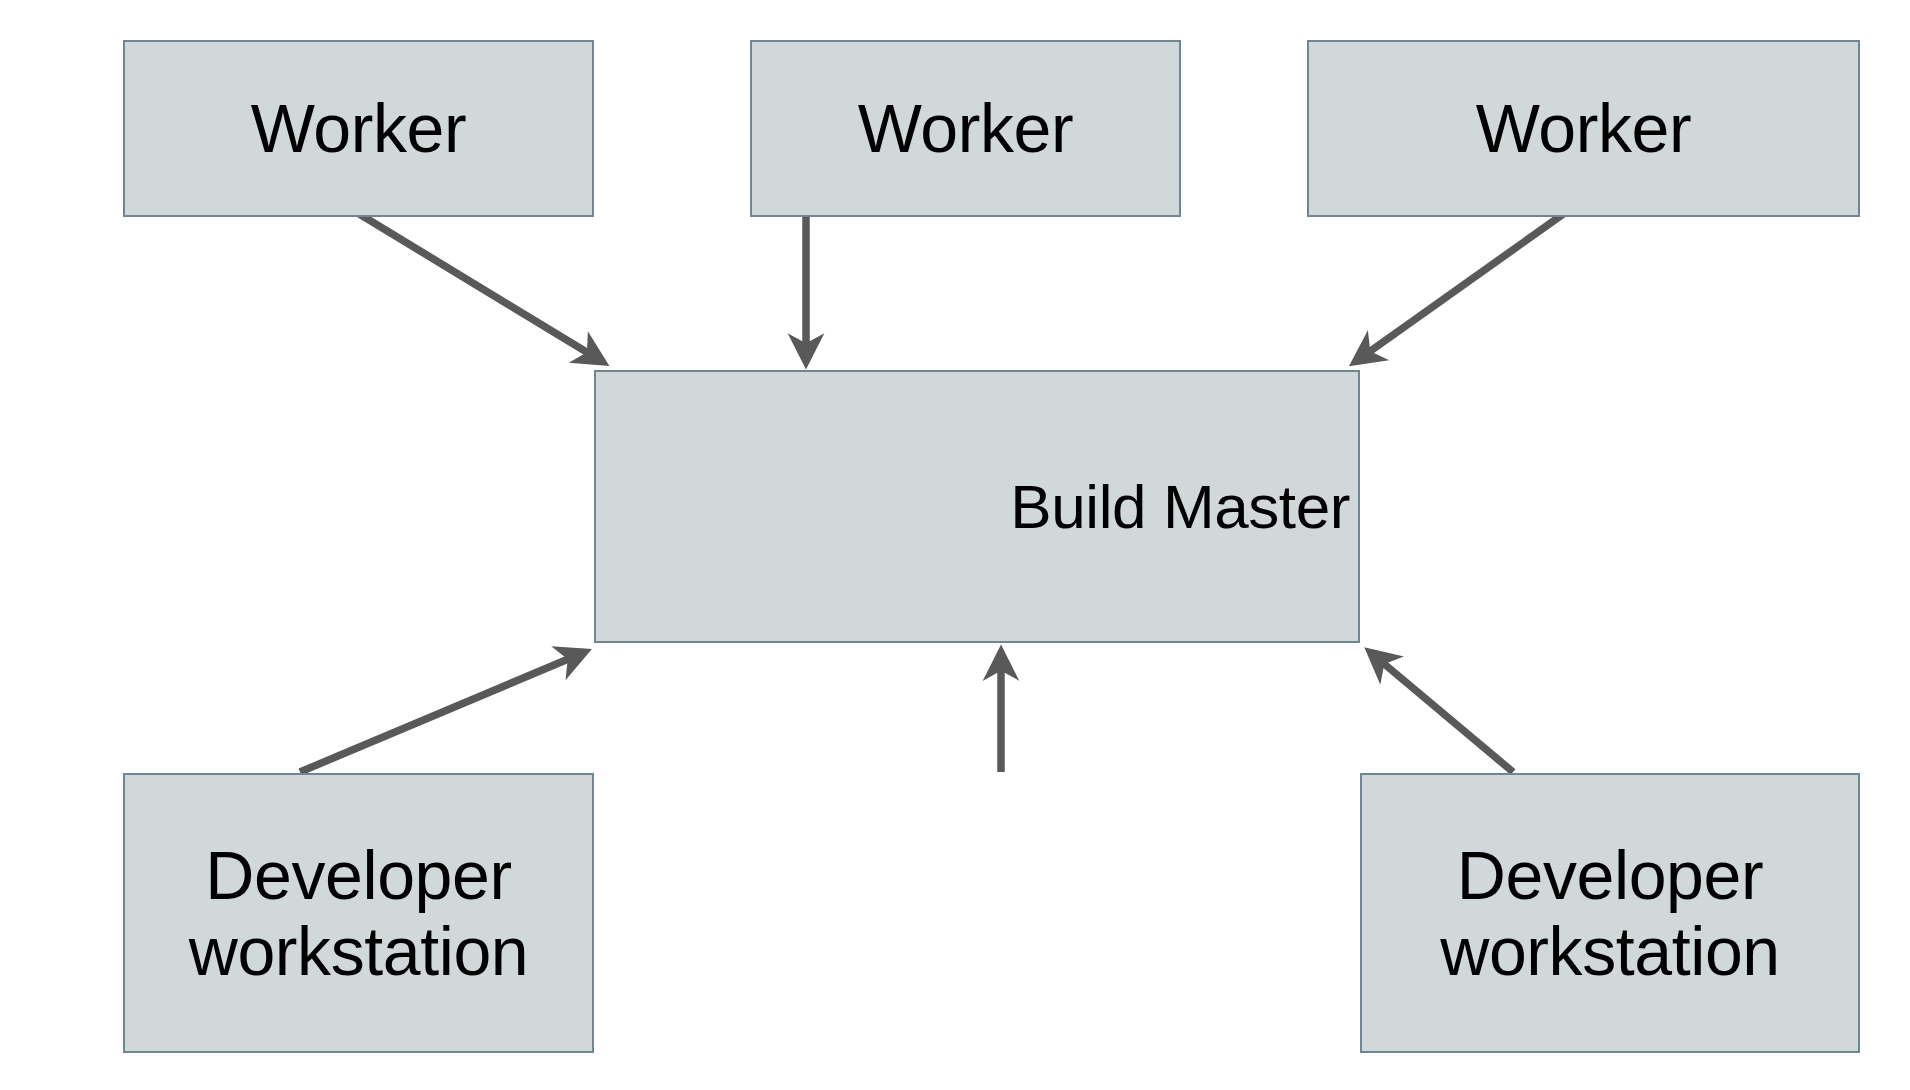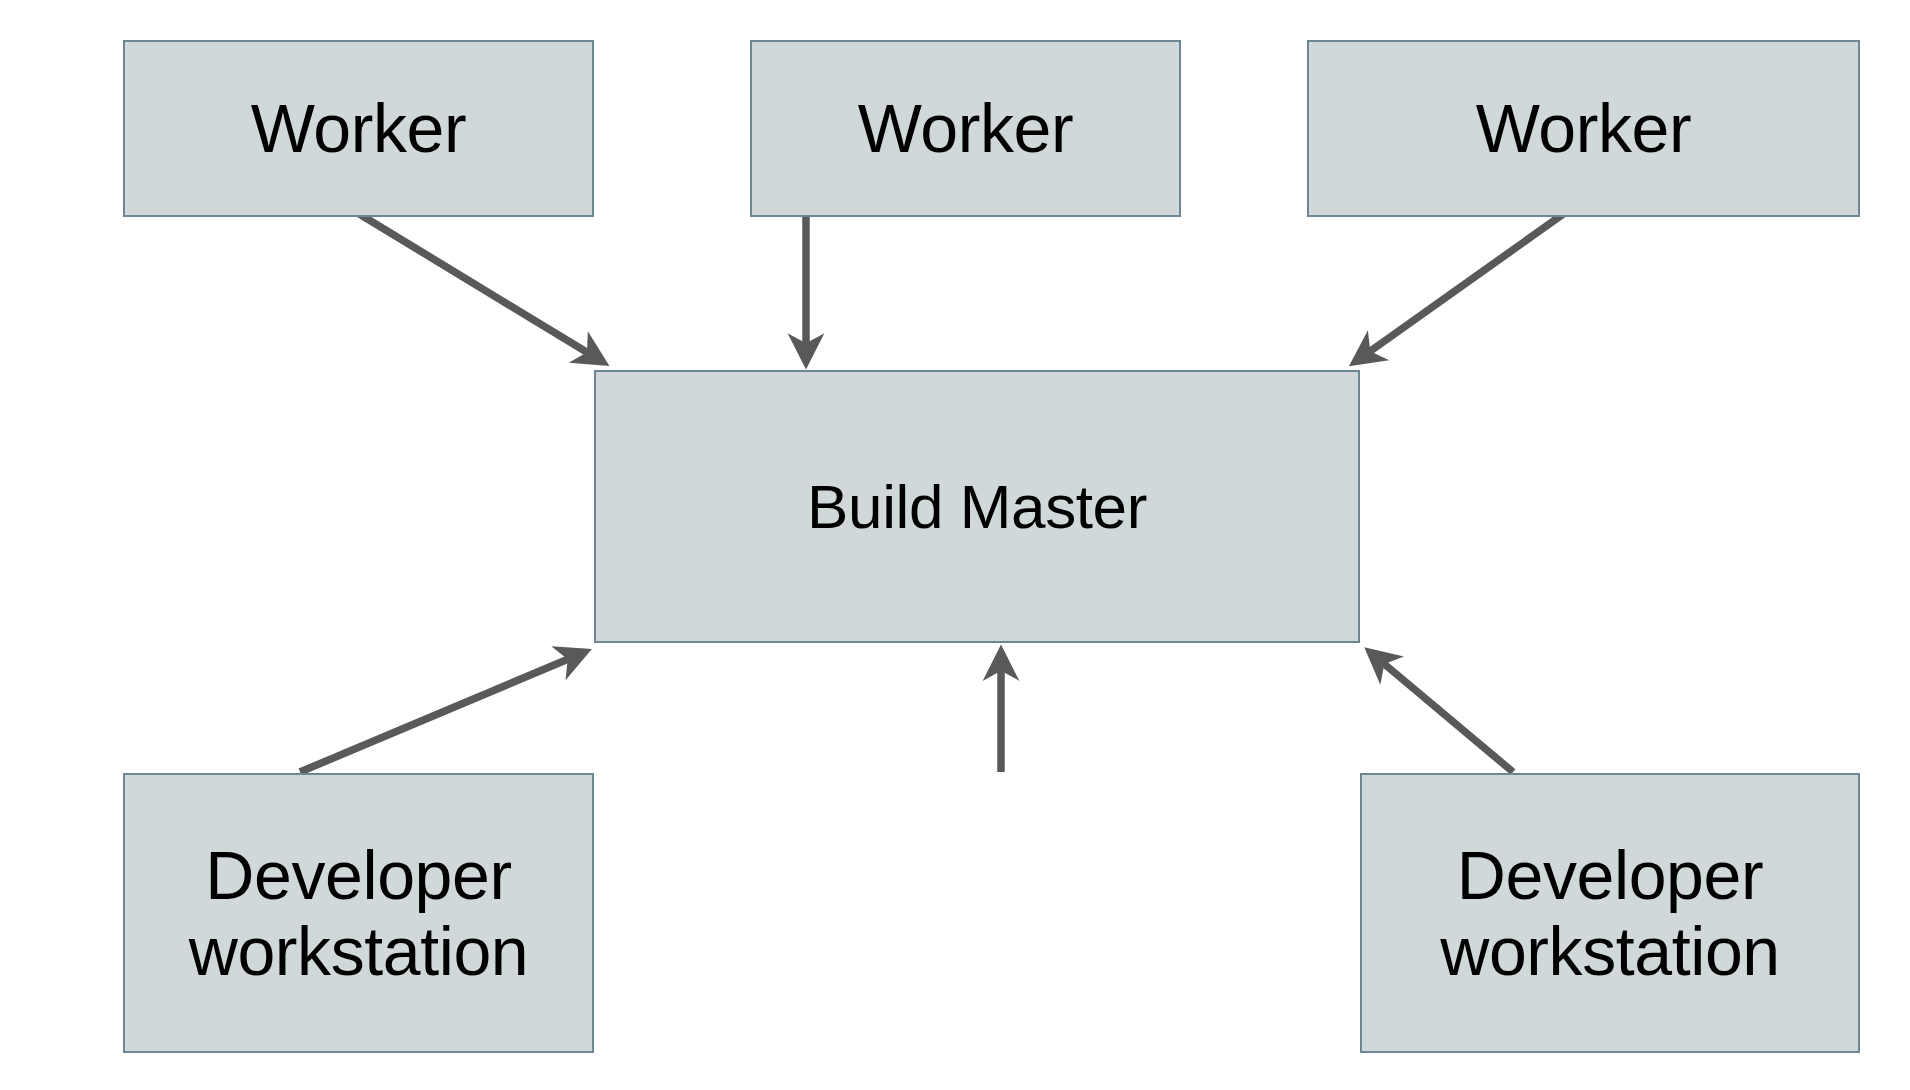--- a/index.html
+++ b/index.html
@@ -43,21 +43,21 @@
   .node-label {
     display: block;
     white-space: pre-line;
     padding: 0 8px;
   }
 
   
   #node-worker-left    { left: 123px;  top: 40px;  width: 471px; height: 177px; font-size: 68px; }
   #node-worker-mid     { left: 750px;  top: 40px;  width: 431px; height: 177px; font-size: 68px; }
   #node-worker-right   { left: 1307px; top: 40px;  width: 553px; height: 177px; font-size: 68px; }
-  #node-build-master   { left: 594px;  top: 370px; width: 766px; height: 273px; font-size: 62px; }
+  #node-build-master   { left: 594px;  top: 370px; width: 766px; height: 273px; font-size: 62px; justify-content: flex-end; }
   #node-dev-left       { left: 123px;  top: 773px; width: 471px; height: 280px; font-size: 68px; }
   #node-ci-server      { left: 750px;  top: 773px; width: 480px; height: 280px; font-size: 62px; }
   #node-dev-right      { left: 1360px; top: 773px; width: 500px; height: 280px; font-size: 68px; }
 </style>
 </head>
 <body>
 
 <div id="diagram-canvas">
 
   <svg id="edge-layer" viewBox="0 0 1910 1090" width="1910" height="1090" xmlns="http://www.w3.org/2000/svg">

